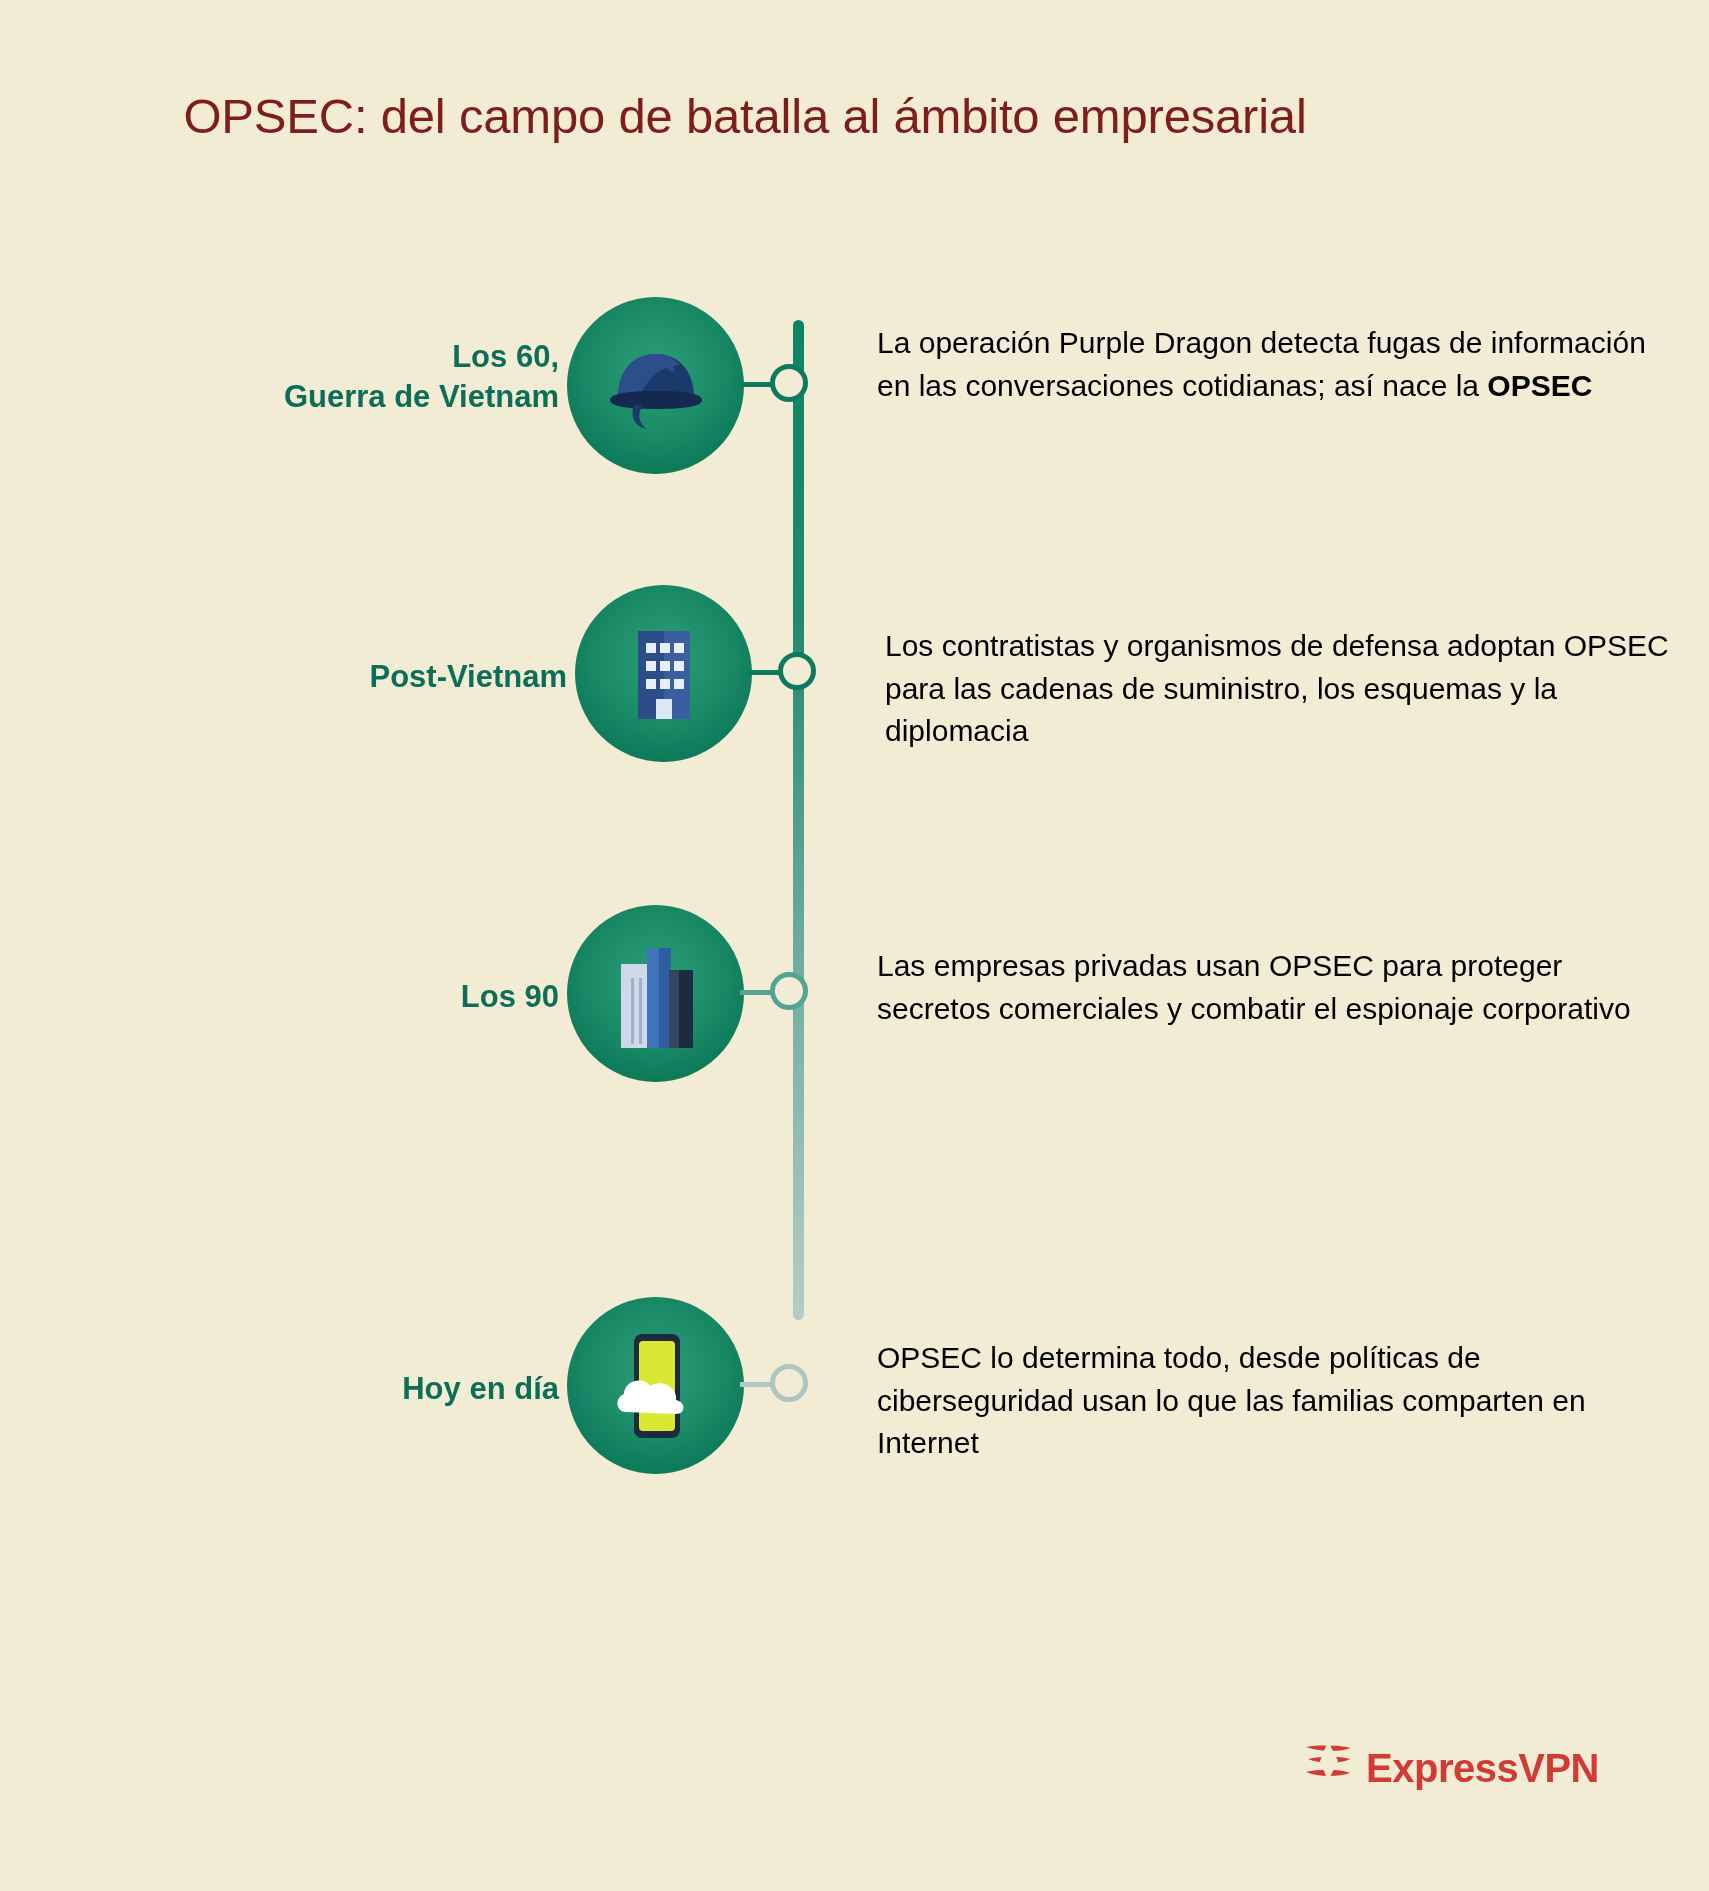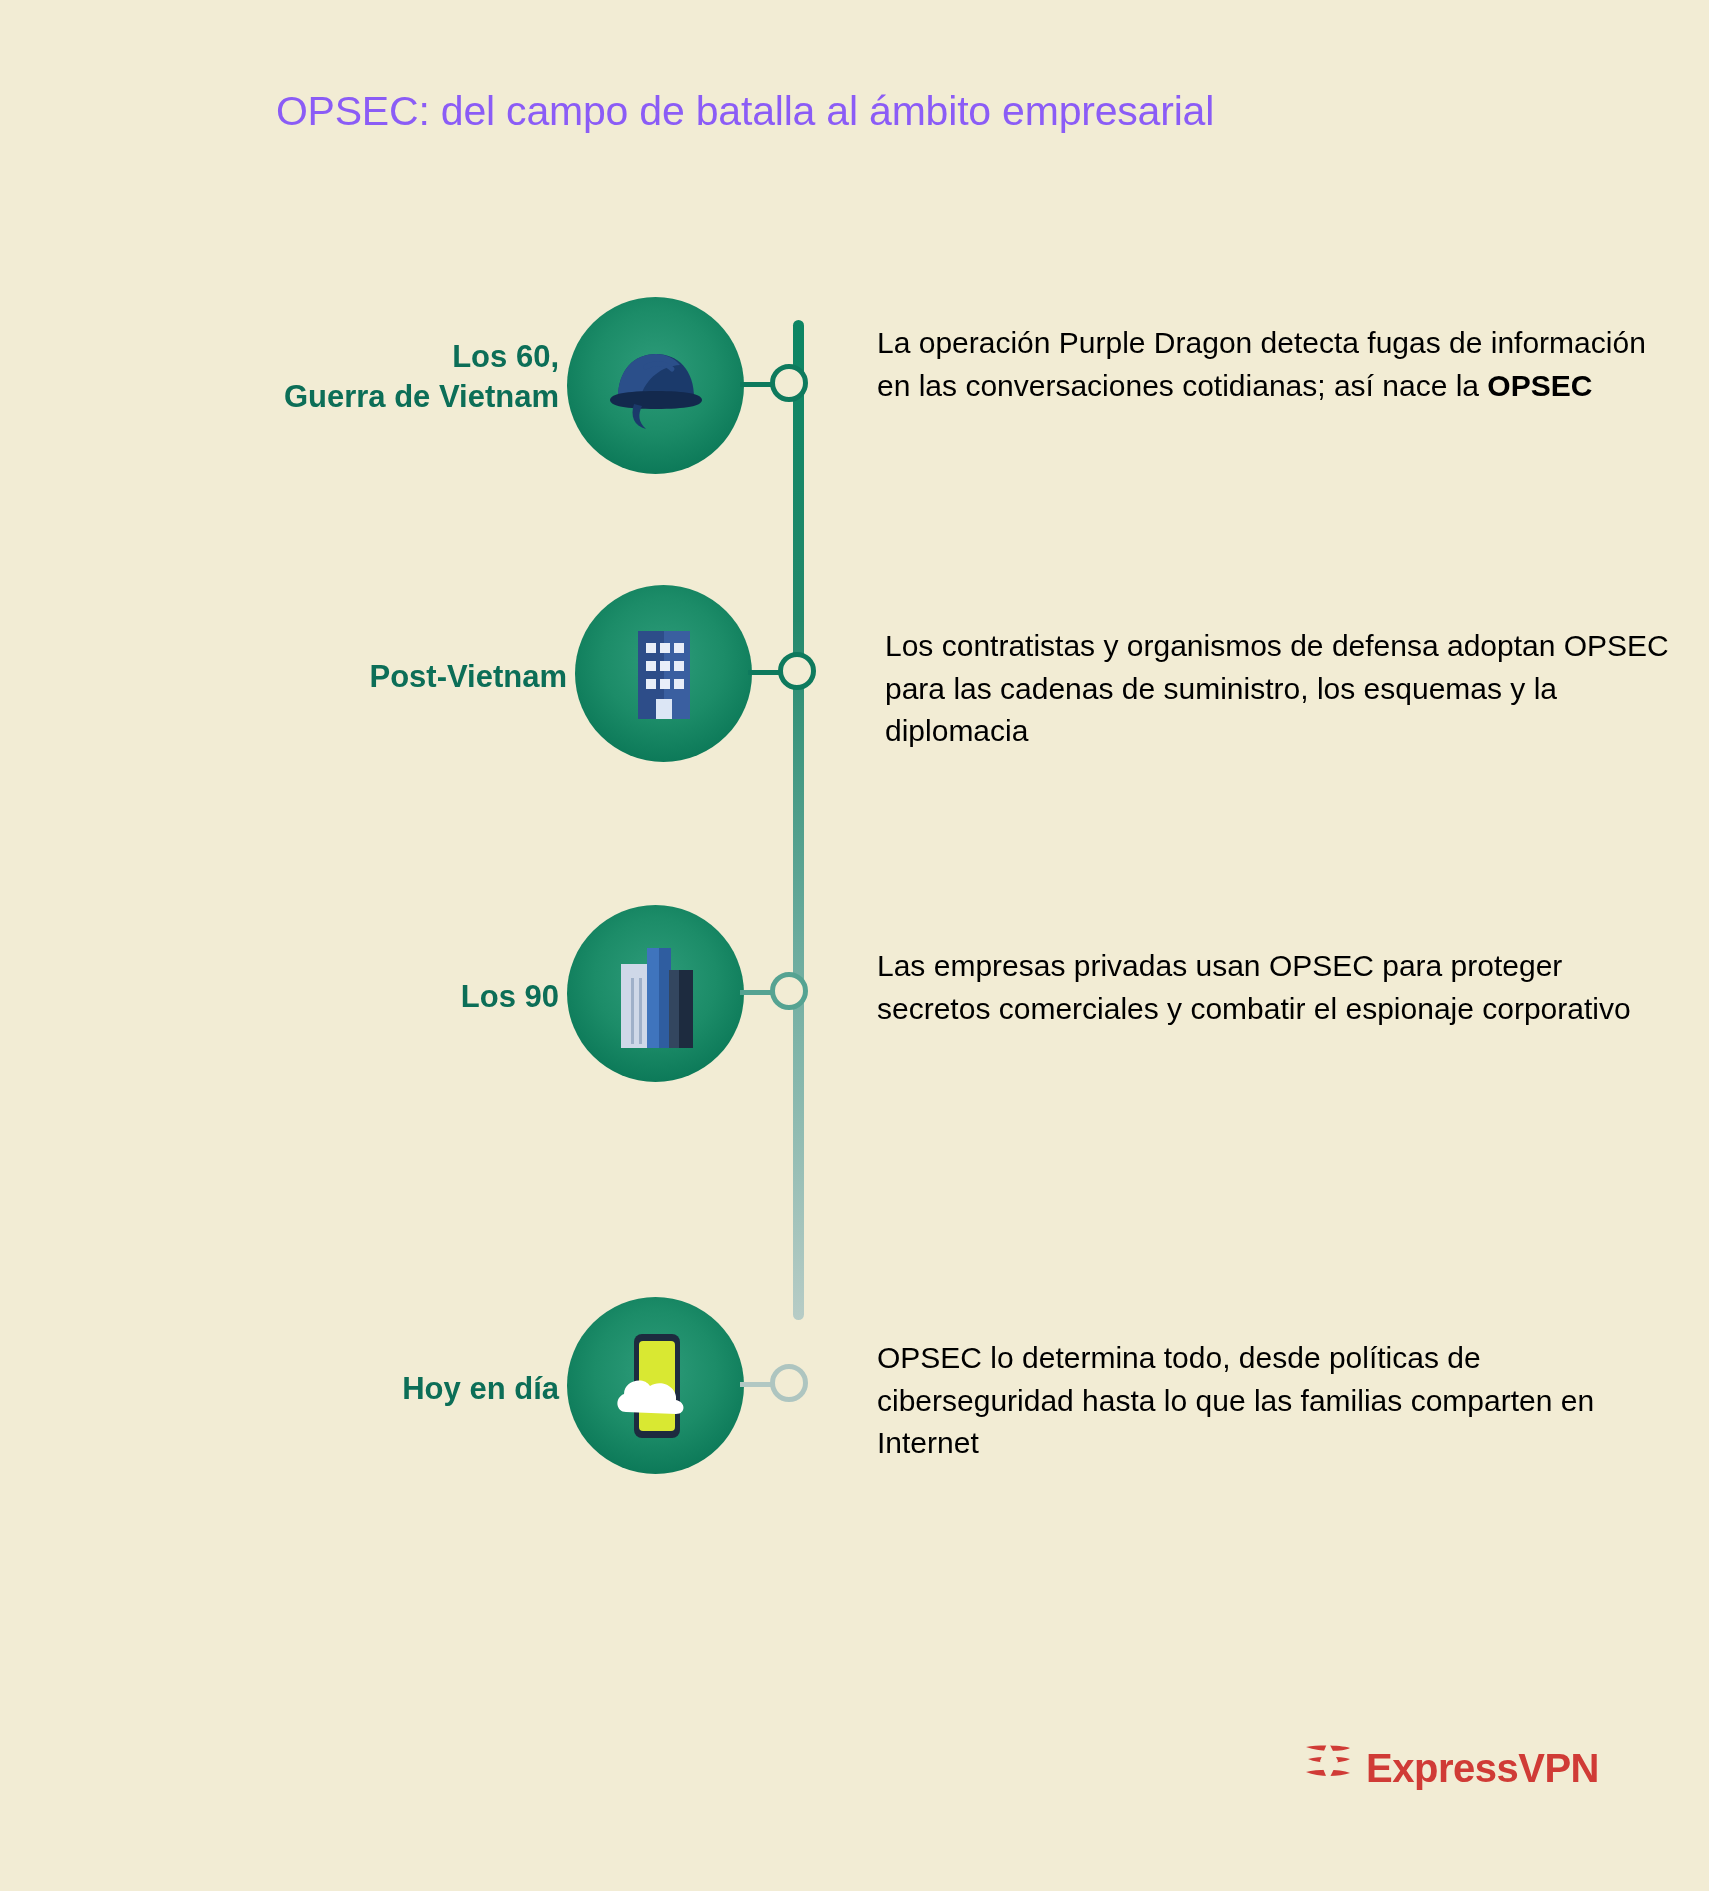--- a/index.html
+++ b/index.html
@@ -21,22 +21,22 @@
     height: 1891px;
   }
 
   
   .title {
     position: absolute;
     top: 88px;
     left: 0;
     width: 1490px;
     text-align: center;
-    font-size: 41px;
-    color: #8b5cf6;
+    font-size: 49px;
+    color: #7f1d1d;
     font-weight: 400;
     letter-spacing: -0.2px;
   }
 
   
   .spine {
     position: absolute;
     left: 793px;
     top: 320px;
     width: 11px;
@@ -235,21 +235,21 @@
       <span>
         <svg width="100" height="120" viewBox="0 0 100 120">
           <rect x="28" y="8" width="46" height="104" rx="8" fill="#1d2b3f"></rect>
           <rect x="33" y="15" width="36" height="90" rx="4" fill="#d9e832"></rect>
           <path d="M20 86 C10 86 8 72 18 68 C18 54 38 50 44 60 C56 52 72 62 70 74 C80 76 80 88 70 88 Z" fill="#ffffff"></path>
         </svg>
       </span>
     </div>
     <div class="connector"></div>
     <div class="node"></div>
-    <div class="desc">OPSEC lo determina todo, desde políticas de ciberseguridad hasta lo que las familias comparten en Internet</div>
+    <div class="desc">OPSEC lo determina todo, desde políticas de ciberseguridad usan lo que las familias comparten en Internet</div>
   </div>
 
   <div class="logo">
     <span>
       <svg width="56" height="52" viewBox="0 0 56 52">
         <path d="M6 12 C18 10 40 10 50 13 C42 17 20 17 6 12 Z" fill="#d03b36"></path>
         <path d="M8 24 C20 21 40 21 50 24 C40 29 20 29 8 24 Z" fill="#d03b36"></path>
         <path d="M6 37 C18 34 40 34 50 38 C38 42 18 42 6 37 Z" fill="#d03b36"></path>
         <path d="M28 6 L38 26 L28 46 L20 26 Z" fill="#f2ecd4"></path>
       </svg>

